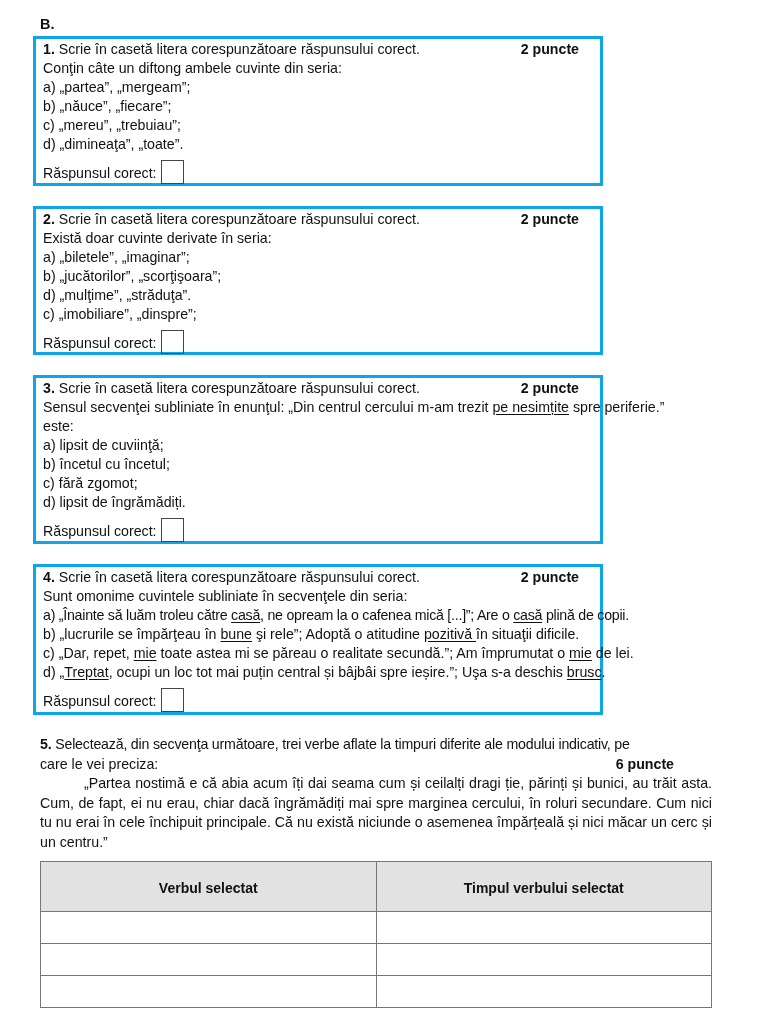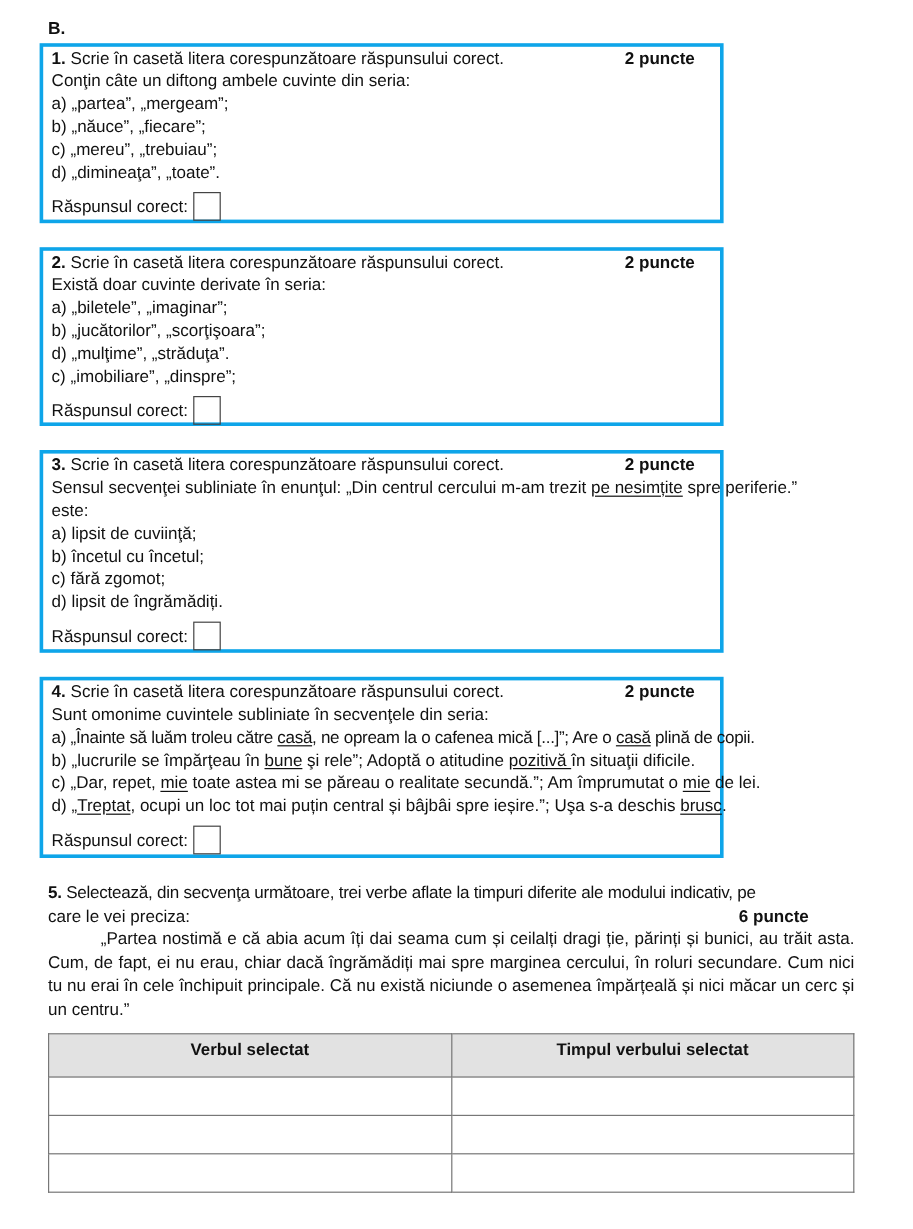--- a/index.html
+++ b/index.html
@@ -17,21 +17,21 @@
                 box-sizing: border-box; margin-bottom: 3px; }
   u { text-decoration: underline; text-underline-offset: 2px; }
   .q5 { position: absolute; left: 40px; top: 735px; width: 672px; line-height: 19.5px; }
   .q5-head { text-align: justify; }
   .q5-pts { display: flex; justify-content: space-between; }
   .q5-pts .points { padding-right: 38px; }
   .quote { text-indent: 44px; text-align: justify; }
   table.verbs { position: absolute; left: 40px; top: 861px; width: 672px; border-collapse: collapse; }
   table.verbs th, table.verbs td { border: 1px solid #777; height: 30px; }
   table.verbs th { background: #e2e2e2; font-weight: bold; height: 30px; font-size: 14px;
-                   vertical-align: top; padding-top: 4px; }
+                   vertical-align: top; padding-top: 18px; }
   table.verbs td { height: 29px; }
   table.verbs col { width: 50%; }
 </style>
 </head>
 <body>
 
 <div class="section-label">B.</div>
 
 <div class="qbox" style="top:36px;height:150px;">
   <div class="qhead">

